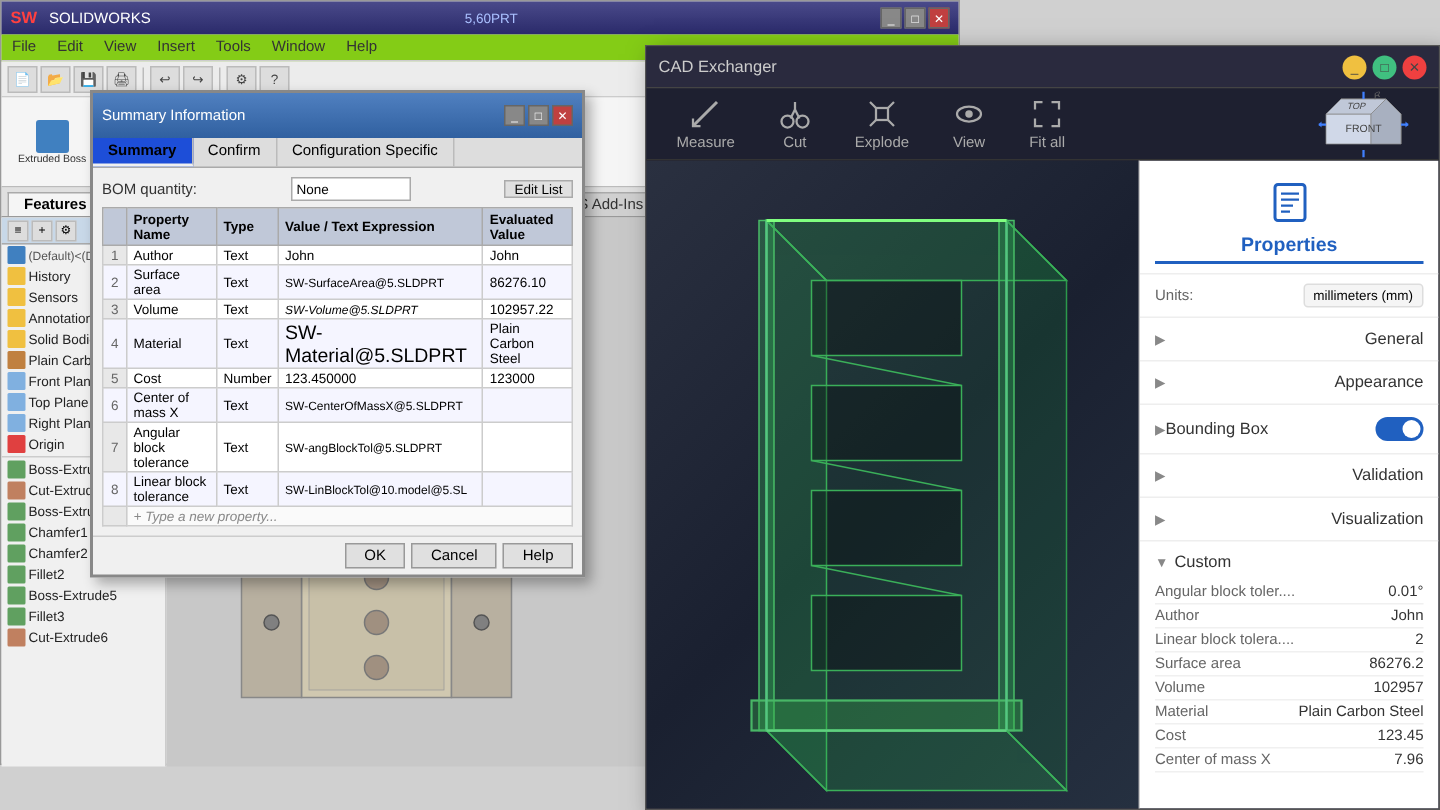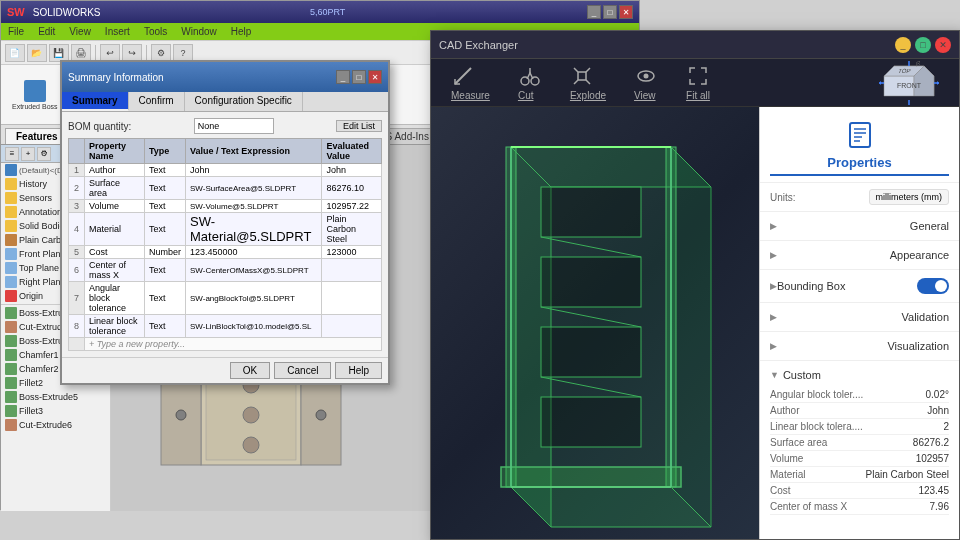--- a/index.html
+++ b/index.html
@@ -371,25 +371,25 @@
       display: flex;
       align-items: center;
       padding: 0 20px;
       gap: 28px;
       border-bottom: 1px solid #333;
       flex-shrink: 0;
     }
     .cad-tool-item {
       display: flex;
       flex-direction: column;
+      align-items: center;
       gap: 2px;
       cursor: pointer;
       color: #aaa;
       font-size: 10px;
-      text-decoration: underline;
     }
     .cad-tool-icon {
       width: 24px; height: 24px;
       display: flex; align-items: center; justify-content: center;
       font-size: 16px;
     }
 
     .cad-body {
       display: flex;
       flex: 1;
@@ -743,21 +743,21 @@
           <td class="row-num">2</td>
           <td>Surface area</td>
           <td>Text</td>
           <td style="font-size:8px;">SW-SurfaceArea@5.SLDPRT</td>
           <td>86276.10</td>
         </tr>
         <tr>
           <td class="row-num">3</td>
           <td>Volume</td>
           <td>Text</td>
-          <td style="font-size:8px;">SW-Volume@5.SLDPRT</td>
+          <td style="font-size:8px;font-style:italic;">SW-Volume@5.SLDPRT</td>
           <td>102957.22</td>
         </tr>
         <tr>
           <td class="row-num">4</td>
           <td>Material</td>
           <td>Text</td>
           <td style="font-size:13px;">SW-Material@5.SLDPRT</td>
           <td>Plain Carbon Steel</td>
         </tr>
         <tr>
@@ -987,21 +987,21 @@
       </div>
 
       <div class="properties-custom-section">
         <div class="properties-custom-header">
           <span class="chevron-icon">▼</span>
           <span class="properties-custom-title">Custom</span>
         </div>
 
         <div class="properties-data-row">
           <span class="prop-label">Angular block toler....</span>
-          <span class="prop-value">0.02°</span>
+          <span class="prop-value">0.01°</span>
         </div>
         <div class="properties-data-row">
           <span class="prop-label">Author</span>
           <span class="prop-value">John</span>
         </div>
         <div class="properties-data-row">
           <span class="prop-label">Linear block tolera....</span>
           <span class="prop-value">2</span>
         </div>
         <div class="properties-data-row">

